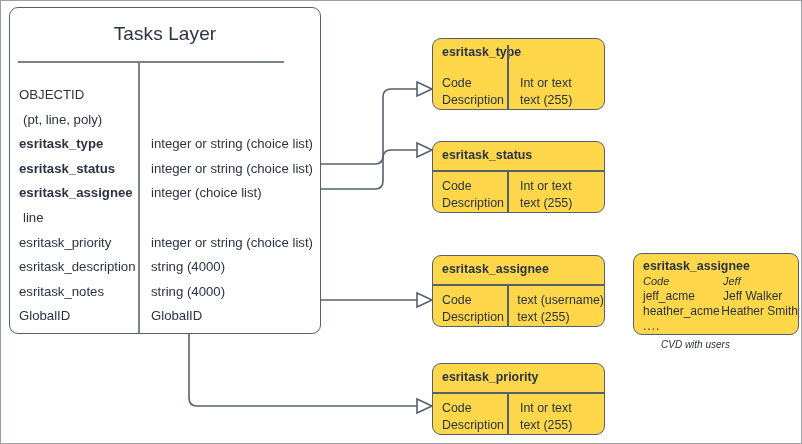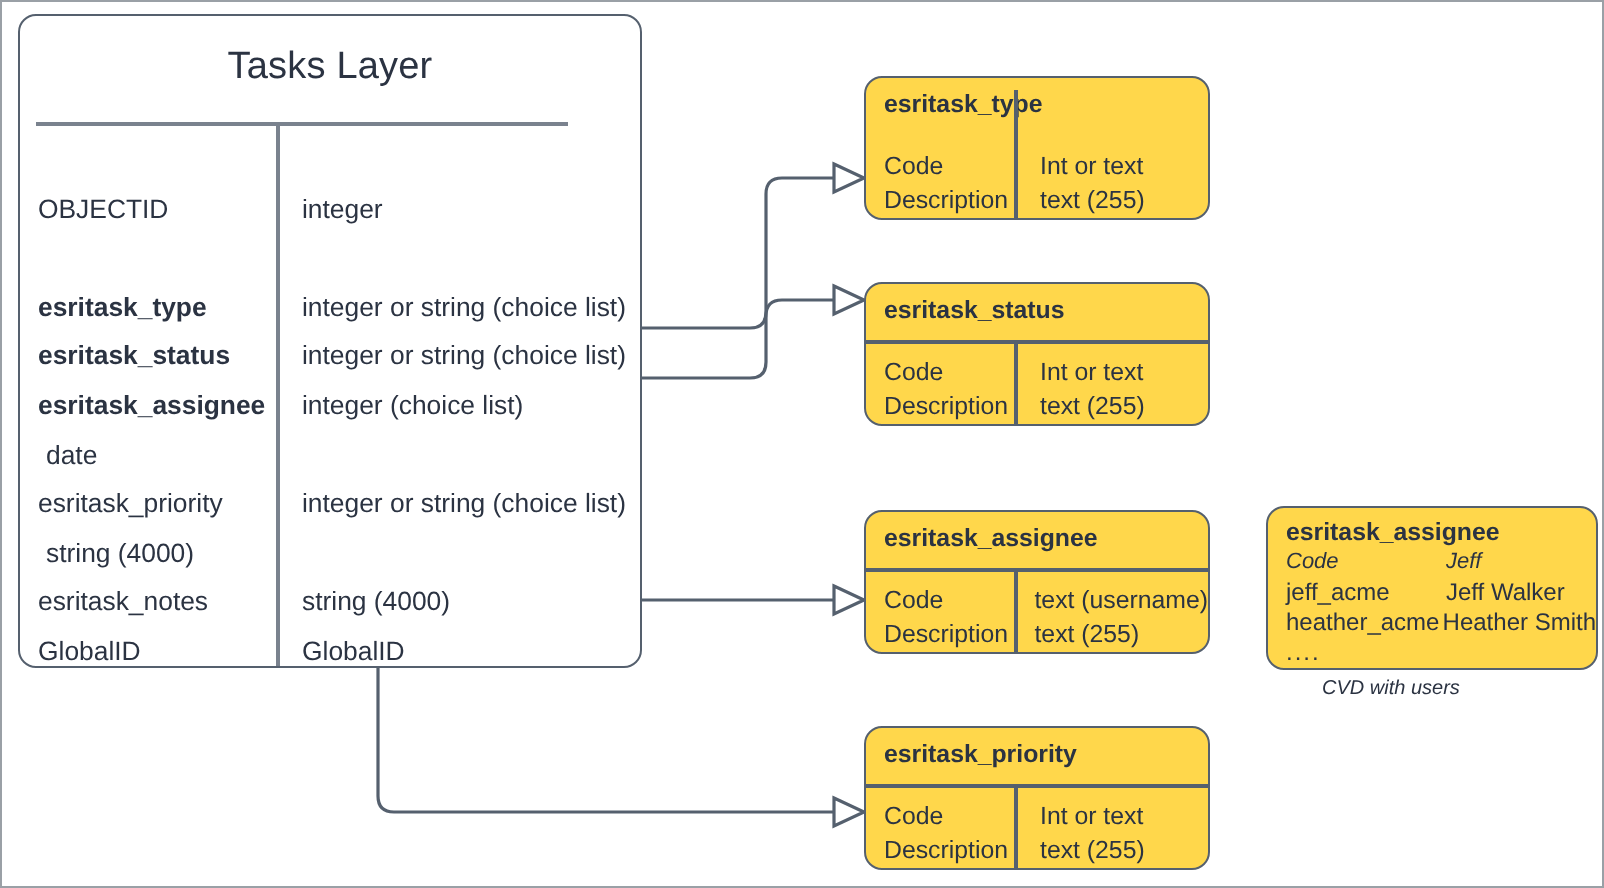--- a/index.html
+++ b/index.html
@@ -67,21 +67,21 @@
     position: absolute;
     left: 0;
     top: 57px;
     right: 0;
     bottom: 0;
   }
   .field-row {
     position: relative;
     height: 24.6px;
     display: flex;
-    align-items: flex-end;
+    align-items: flex-start;
   }
   .field-row:first-child { margin-top: 22px; }
   .field-name {
     width: 128px;
     box-sizing: border-box;
     padding-left: 9px;
     font-size: 13.2px;
     color: #2b3342;
     white-space: nowrap;
   }
@@ -232,44 +232,45 @@
   </svg>
 
   <div class="entity" id="tasks-layer">
     <div id="tasks-title">Tasks Layer</div>
     <div id="tasks-title-rule"></div>
     <div id="tasks-col-rule"></div>
     <div id="tasks-fields">
 
       <div class="field-row">
         <span class="field-name">OBJECTID</span>
-        <span class="field-type">integer</span>
-      </div>
-      <div class="field-row">
+      </div>
+      <div class="field-row">
+        <span class="field-type">(pt, line, poly)</span>
       </div>
       <div class="field-row">
         <span class="field-name bold">esritask_type</span>
         <span class="field-type">integer or string (choice list)</span>
       </div>
       <div class="field-row">
         <span class="field-name bold">esritask_status</span>
         <span class="field-type">integer or string (choice list)</span>
       </div>
       <div class="field-row">
         <span class="field-name bold">esritask_assignee</span>
         <span class="field-type">integer (choice list)</span>
       </div>
       <div class="field-row">
-        <span class="field-type">date</span>
+        <span class="field-type">line</span>
       </div>
       <div class="field-row">
         <span class="field-name">esritask_priority</span>
         <span class="field-type">integer or string (choice list)</span>
       </div>
       <div class="field-row">
+        <span class="field-name">esritask_description</span>
         <span class="field-type">string (4000)</span>
       </div>
       <div class="field-row">
         <span class="field-name">esritask_notes</span>
         <span class="field-type">string (4000)</span>
       </div>
       <div class="field-row">
         <span class="field-name">GlobalID</span>
         <span class="field-type">GlobalID</span>
       </div>

